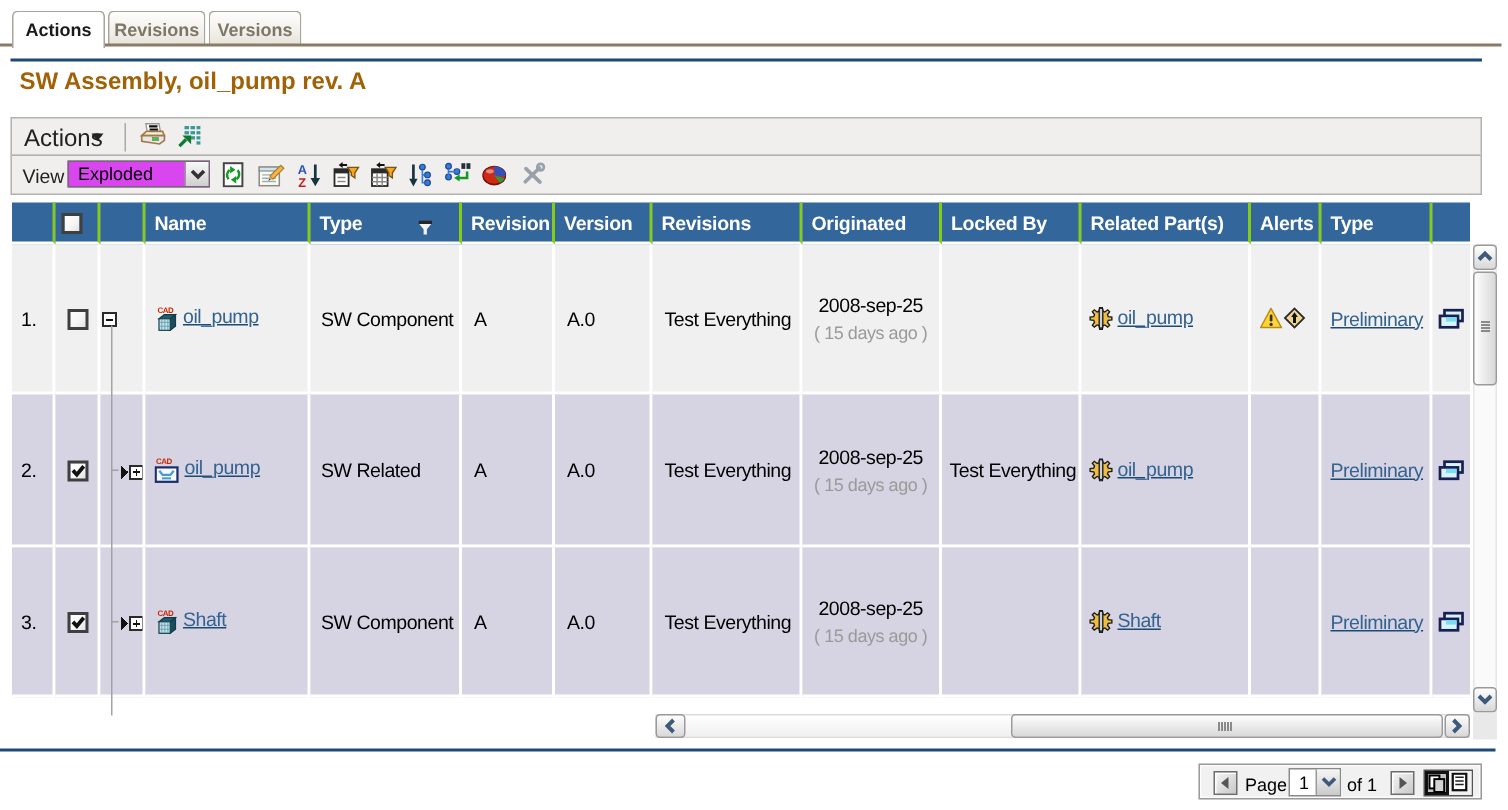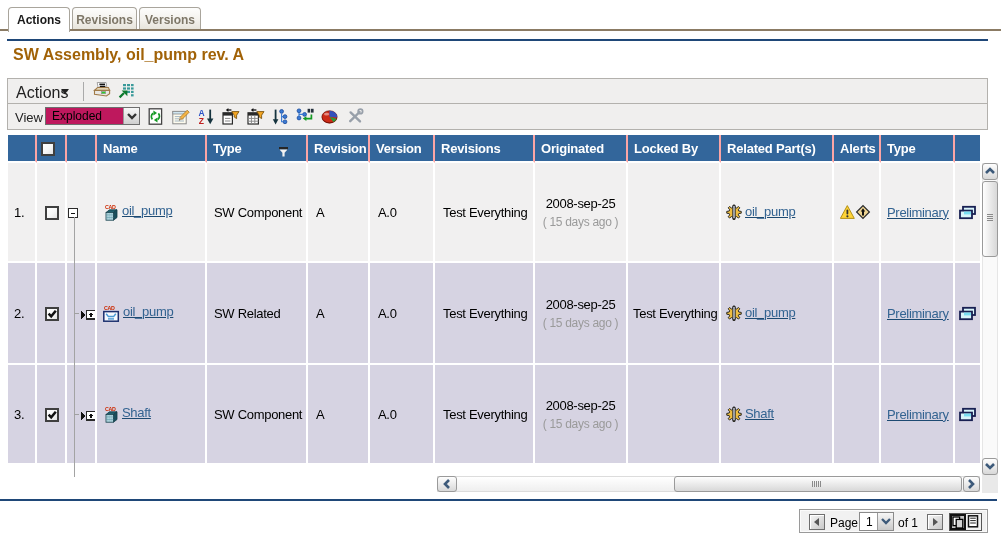--- a/index.html
+++ b/index.html
@@ -4,21 +4,21 @@
 <style>
 * { margin:0; padding:0; box-sizing:border-box; }
 html,body { width:1005px; height:540px; background:#fff; font-family:"Liberation Sans",sans-serif; position:relative; overflow:hidden; }
 .abs { position:absolute; }
 .tab { position:absolute; top:7px; border:1px solid #a9a59c; border-bottom:none; border-radius:4px 4px 0 0; font-weight:bold; font-size:12px; text-align:center; padding-top:5px; }
 .tab.inactive { background:linear-gradient(180deg,#fdfdfc 0%,#f3f1ec 55%,#e6e3da 100%); color:#7e7768; height:23px; }
 .tab.active { background:#fff; color:#1a1a1a; z-index:3; height:25px; }
 .toolbar { position:absolute; left:7px; width:981px; background:#f0efee; border:1px solid #b3b1ad; }
 .link { color:#336391; text-decoration:underline; text-decoration-color:#1d4a72; }
 table.grid { border-collapse:separate; border-spacing:0; table-layout:fixed; width:972px; }
-table.grid th { background:#33669b; color:#fff; font-size:13px; font-weight:bold; text-align:left; letter-spacing:-0.2px; padding:0 0 0 6px; height:28px; border-right:2px solid #fca5a5; border-bottom:2px solid #fff; overflow:hidden; white-space:nowrap; }
+table.grid th { background:#33669b; color:#fff; font-size:13px; font-weight:bold; text-align:left; letter-spacing:-0.2px; padding:0 0 0 6px; height:28px; border-right:2px solid #84cc16; border-bottom:2px solid #fff; overflow:hidden; white-space:nowrap; }
 table.grid td { font-size:13px; letter-spacing:-0.3px; color:#000; vertical-align:middle; padding:0 0 0 8px; border-right:2px solid #fff; border-bottom:2px solid #fff; overflow:hidden; white-space:nowrap; }
 tr.r1 td { background:#f1f0f0; height:100px; }
 tr.r2 td, tr.r3 td { background:#d6d3e2; }
 tr.r2 td { height:102px; }
 tr.r3 td { height:100px; }
 .cbx { display:inline-block; width:14px; height:14px; background:linear-gradient(135deg,#ffffff 0%,#f6f6f6 55%,#e2e2e2 100%); border:2px solid #3f3f3f; vertical-align:middle; position:relative; }
 .cbx svg { position:absolute; left:0px; top:0px; }
 .sbbtn { position:absolute; border:1px solid #9a9a9a; border-radius:3px; background:linear-gradient(180deg,#fefefe,#d8d8d8); }
 .pgbtn { position:absolute; width:16px; height:16px; border:1px solid #6e6e6e; background:linear-gradient(135deg,#f6f6f6,#c8c8c8); box-shadow:inset 1px 1px 0 #ffffff; }
 .dategray { color:#9a9a9a; font-size:12px; margin-top:4px; }
@@ -54,21 +54,21 @@
 <rect x="9" y="7.8" width="3" height="2.2"></rect>
           <rect x="13" y="7.8" width="2.6" height="2.2"></rect>
 <rect x="13" y="11.2" width="2.6" height="2.2"></rect>
 </g>
 <line x1="1.6" y1="14.4" x2="6" y2="10" stroke="#0d7a2d" stroke-width="2.2"></line>
 <polygon points="3.6,7.4 9.4,7.4 9.4,13.2" fill="#0d7a2d"></polygon>
 </svg></span>
 </div>
 <div class="toolbar" style="top:103px; height:27px;">
   <span class="abs" style="left:7px; top:6px; font-size:13px; color:#222;">View</span>
-  <div class="abs" style="left:37px; top:3px; width:95px; height:18px; background:#be185d; border:1px solid #6e6e6e;">
+  <div class="abs" style="left:37px; top:3px; width:95px; height:18px; background:#d946ef; border:1px solid #6e6e6e;">
     <span class="abs" style="left:6px; top:1px; font-size:12px;">Exploded</span>
     <span class="abs" style="right:0; top:0; width:16px; height:16px; background:linear-gradient(180deg,#f8f8f8,#cfcfcf); border-left:1px solid #9a9a9a;">
       <svg width="16" height="16">
           <path d="M4 6 L8 10 L12 6" fill="none" stroke="#333" stroke-width="2.4"></path>
         </svg>
     </span>
   </div>
   <span class="abs" style="left:139px; top:4px;"><svg width="17" height="17" viewBox="0 0 17 17">
 <rect x="2.2" y="0.8" width="12.4" height="15.4" fill="#fff" stroke="#444" stroke-width="1.3"></rect>
 <path d="M5.4 11.4 A4.1 4.1 0 0 1 6.1 5.3" fill="none" stroke="#149a24" stroke-width="1.7"></path>

